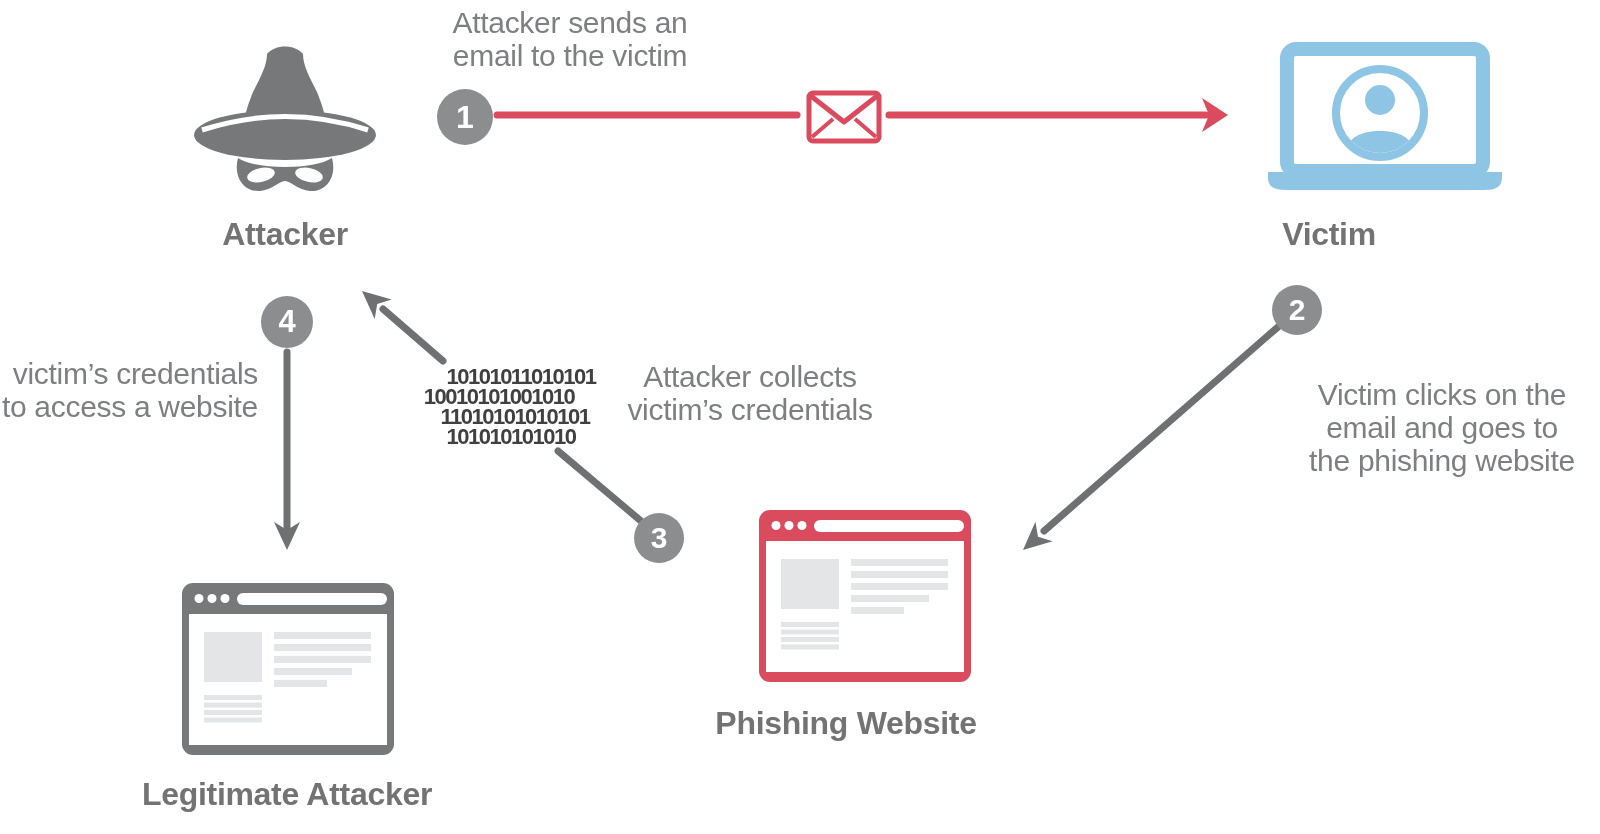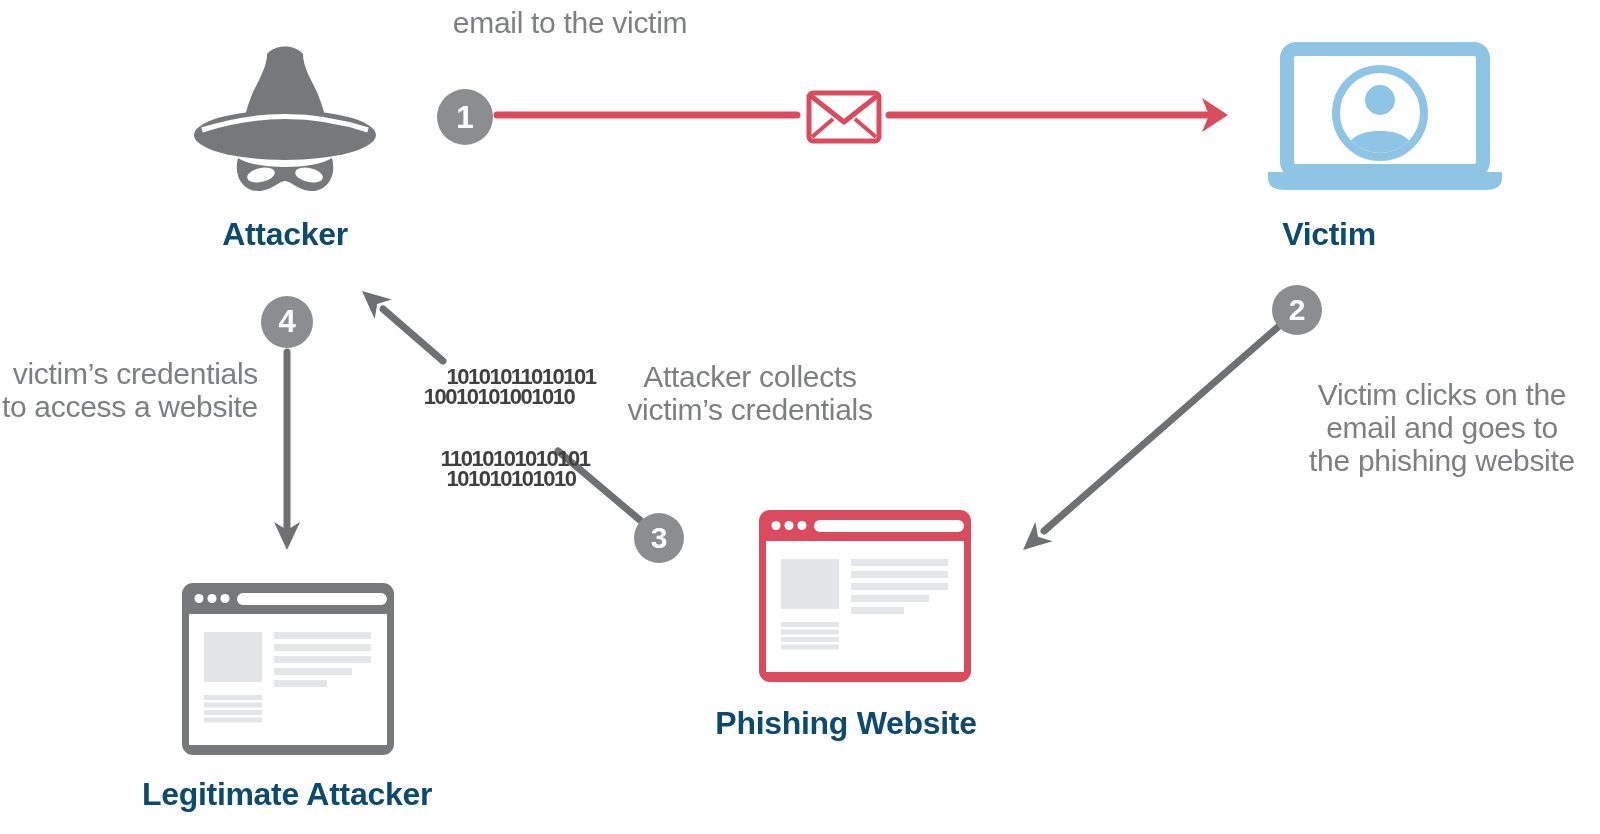--- a/index.html
+++ b/index.html
@@ -2,39 +2,39 @@
 <html><head>
 <meta charset="utf-8">
 <style>
   html,body{margin:0;padding:0;}
   body{
     width:1600px;height:834px;position:relative;background:#ffffff;
     font-family:"Liberation Sans","DejaVu Sans",sans-serif;overflow:hidden;
   }
   .abs{position:absolute;}
   .node-label{
-    font-size:32px;font-weight:bold;color:#0c4a6e;text-align:center;
+    font-size:32px;font-weight:bold;color:#737373;text-align:center;
     letter-spacing:-0.3px;
   }
   .caption{
     font-size:30px;color:#7e7f81;line-height:33px;letter-spacing:-0.3px;
   }
   .caption div{white-space:nowrap;}
   .step-circle{
     border-radius:50%;background:#8b8d8f;color:#ffffff;font-weight:bold;
     text-align:center;
   }
   .binary{
     font-size:22px;font-weight:bold;color:#404040;line-height:20px;
     letter-spacing:-1.5px;text-align:center;
   }
   .binary .binary-line{white-space:nowrap;}
   .binary .binary-line:nth-child(1){transform:translateX(10px);}
   .binary .binary-line:nth-child(2){transform:translateX(-12px);}
-  .binary .binary-line:nth-child(3){transform:translateX(4px);margin-top:42px;}
+  .binary .binary-line:nth-child(3){transform:translateX(4px);}
   .binary .binary-line:nth-child(4){transform:translateX(0px);}
   svg{display:block;}
 </style>
 </head>
 <body>
 
 <svg class="abs" style="left:0;top:0;" width="1600" height="834" viewBox="0 0 1600 834">
 
   <g>
     <line x1="497" y1="115" x2="797" y2="115" stroke="#db4b5e" stroke-width="7" stroke-linecap="round"></line>
@@ -65,20 +65,21 @@
     <path d="M77,12 C85,2 105,2 113,12 C113,24 120,36 127,50 C131,60 135,71 136,81 C110,70 80,70 54,81 C55,71 59,60 63,50 C70,36 77,24 77,12 Z"></path>
     <path d="M12,88 Q95,61 178,88" fill="none" stroke="#ffffff" stroke-width="5"></path>
     <path d="M48,116 C66,128 124,128 142,116 C147,134 137,150 120,149 C108,148 101,139 95,139 C89,139 82,148 70,149 C53,150 43,134 48,116 Z"></path>
     <ellipse cx="71" cy="133" rx="14" ry="7" fill="#ffffff" transform="rotate(-12 71 133)"></ellipse>
     <ellipse cx="119" cy="133" rx="14" ry="7" fill="#ffffff" transform="rotate(12 119 133)"></ellipse>
   </g>
 </svg>
 <div class="abs node-label" style="left:185px;top:216px;width:200px;">Attacker</div>
 
 <div class="abs caption" style="left:420px;top:6px;width:300px;text-align:center;">
+  <div>Attacker sends an</div>
   <div>email to the victim</div>
 </div>
 <div class="abs step-circle" style="left:437px;top:89px;width:56px;height:56px;line-height:56px;font-size:32px;">1</div>
 
 <svg class="abs" style="left:806px;top:90px;" width="76" height="54" viewBox="0 0 76 54">
   <rect x="3" y="3" width="70" height="48" rx="4" fill="#ffffff" stroke="#db4b5e" stroke-width="5"></rect>
   <path d="M5,6 L38,32 L71,6" fill="none" stroke="#db4b5e" stroke-width="5" stroke-linejoin="round"></path>
   <path d="M6,47 L27,29 M70,47 L49,29" fill="none" stroke="#db4b5e" stroke-width="4"></path>
 </svg>
 

